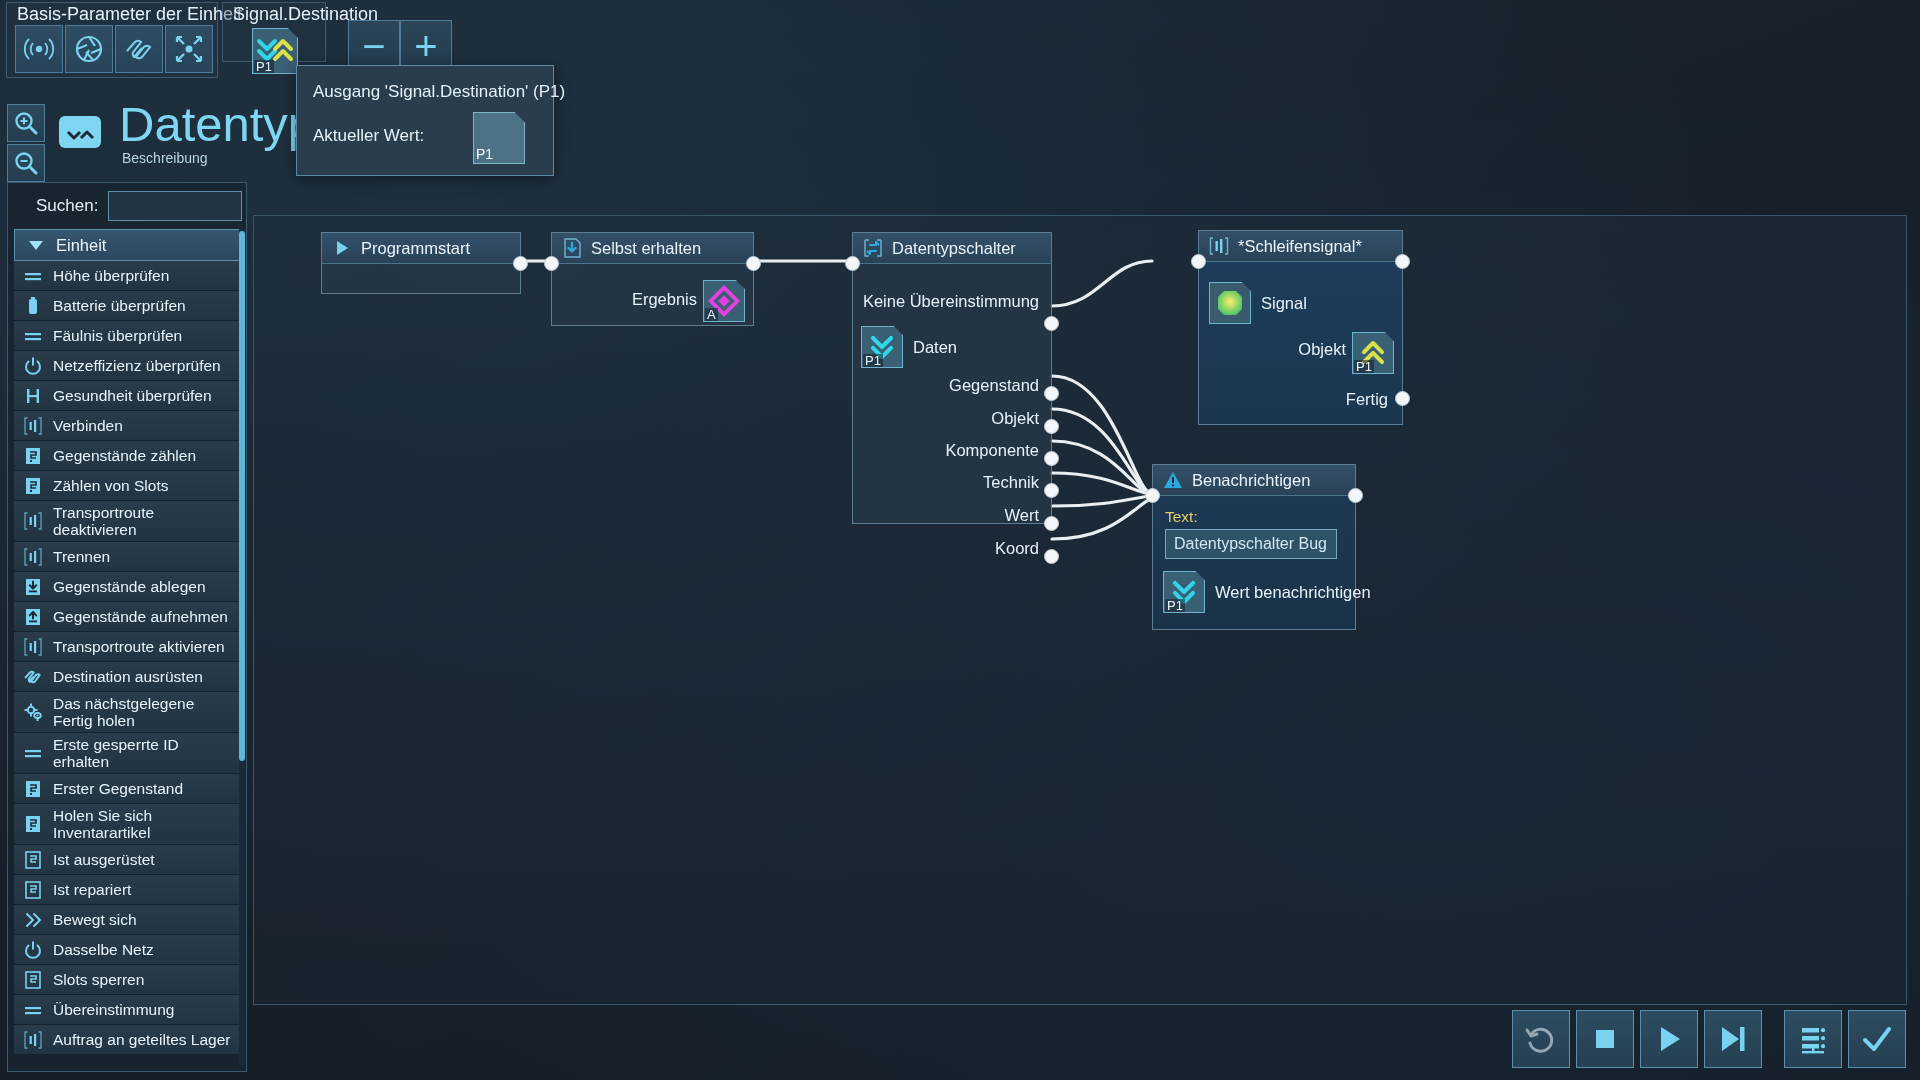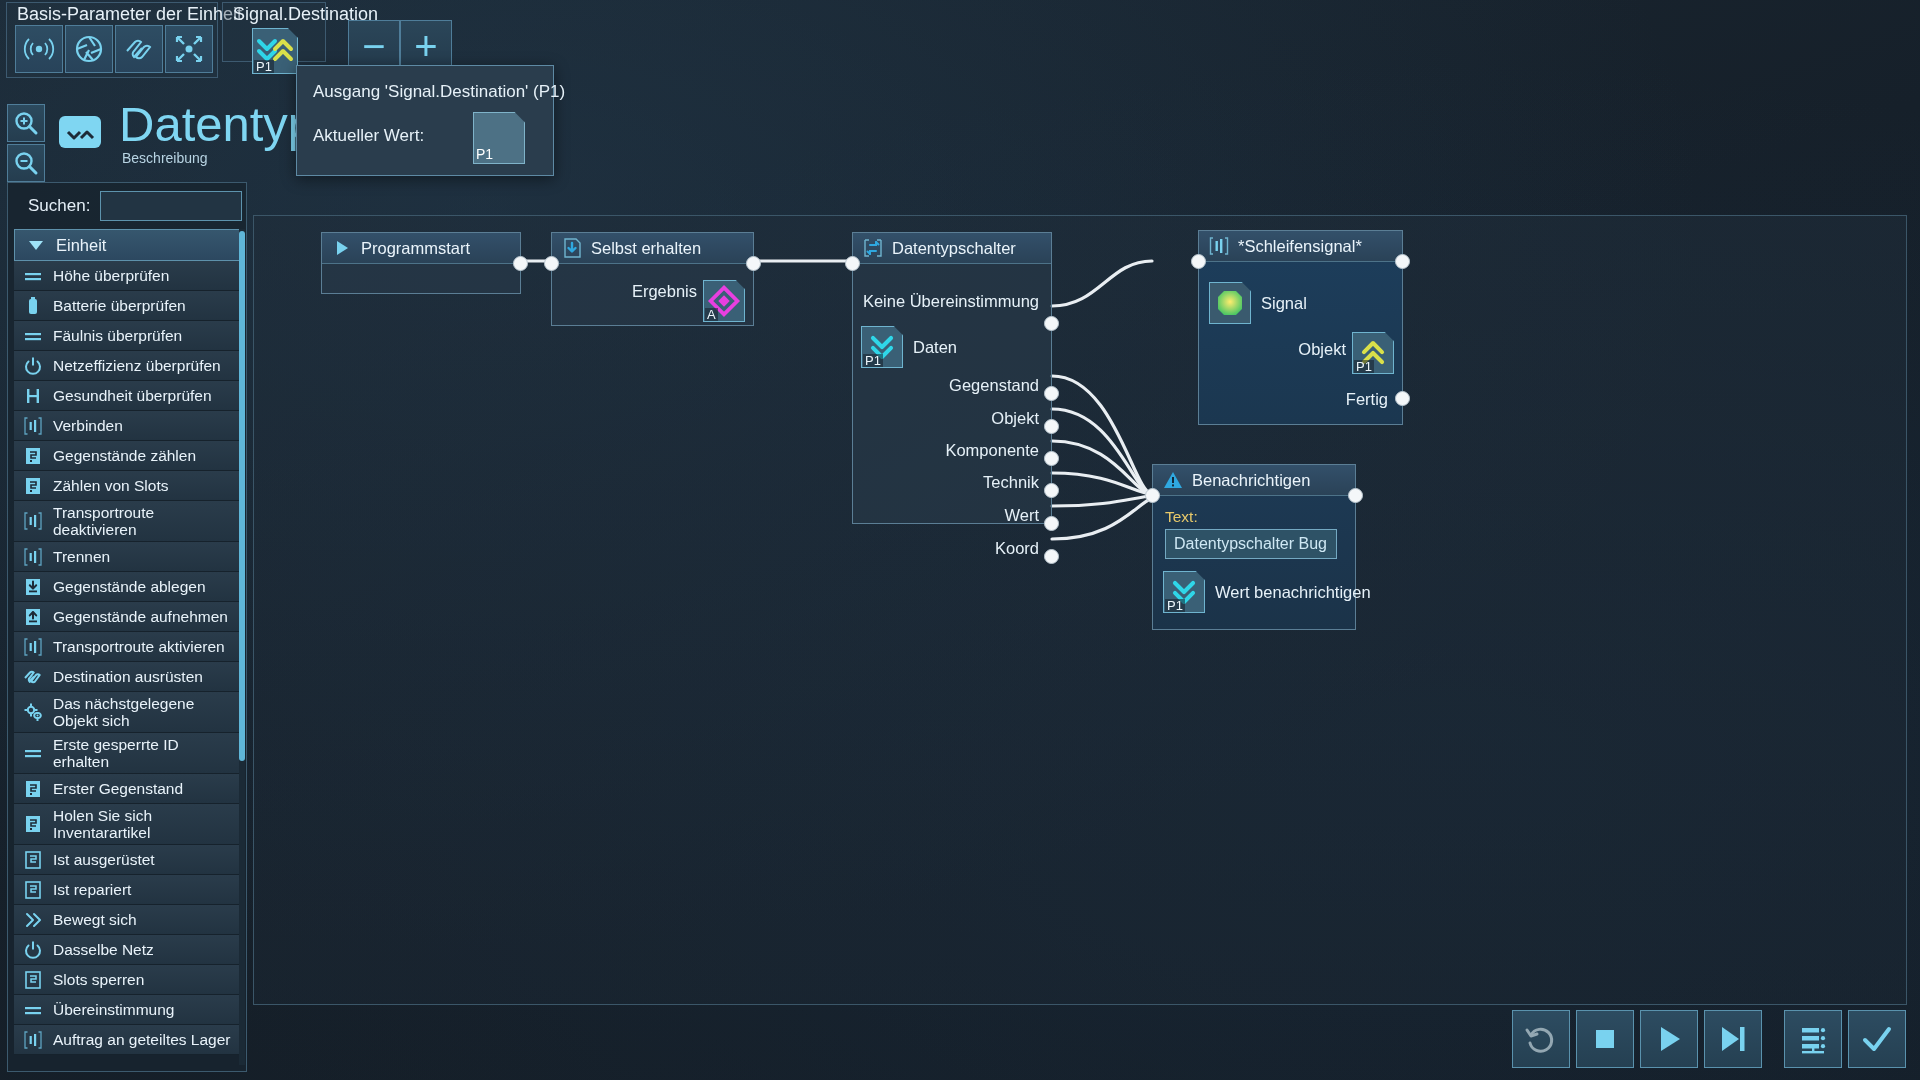--- a/index.html
+++ b/index.html
@@ -94,21 +94,21 @@
     clip-path: polygon(0 0, 80% 0, 100% 20%, 100% 100%, 0 100%);
   }
   .tt-chip .plbl { position:absolute; left:2px; bottom:1px; font-size:14px; color:#fff; }
 
   
   .leftpanel {
     position:absolute; left:7px; top:182px; width:240px; height:890px;
     background:rgba(24,36,47,.85); border:1px solid #3c5a6e;
   }
   .searchrow { position:absolute; left:6px; top:6px; width:228px; height:34px; display:flex; align-items:center; }
-  .searchlbl { font-size:17px; color:#e3eef6; margin-left:14px; }
+  .searchlbl { font-size:17px; color:#e3eef6; margin-left:22px; }
   .searchbox {
     margin-left:10px; width:150px; height:30px;
     background:#223443; border:1px solid #5d93ad;
   }
   .searchbox input {
     width:100%; height:100%; background:transparent; border:0; outline:0;
     color:#e3eef6; font-size:15px; padding:0 6px; font-family:"Liberation Sans", sans-serif;
   }
   .listwrap {
     position:absolute; left:6px; top:46px; width:228px; height:838px;
@@ -430,21 +430,21 @@
         </div>
         <div class="litem">
           <span class="ico">
             <svg viewBox="0 0 20 20">
               <circle cx="8" cy="8" r="3.2" stroke="#79d2ef" fill="none" stroke-width="2"></circle>
               <path d="M8 1.5 L8 4 M8 12 L8 14.5 M1.5 8 L4 8 M12 8 L14.5 8" stroke="#79d2ef" fill="none" stroke-width="2"></path>
               <path d="M14.5 11 a2.6 2.6 0 1 1 0 5 a2.6 2.6 0 1 1 0-5 Z M14.5 16 L14.5 19" stroke="#79d2ef" fill="none" stroke-width="2"></path>
               <circle cx="14.5" cy="13.4" r="1" fill="#79d2ef"></circle>
             </svg>
           </span>
-          <span class="lbl">Das nächstgelegene Objekt sich</span>
+          <span class="lbl">Das nächstgelegene Fertig holen</span>
         </div>
         <div class="litem">
           <span class="ico">
             <svg viewBox="0 0 20 20">
               <rect x="2" y="7" width="16" height="2.2" fill="#79d2ef"></rect>
               <rect x="2" y="12" width="16" height="2.2" fill="#79d2ef"></rect>
             </svg>
           </span>
           <span class="lbl">Erste gesperrte ID erhalten</span>
         </div>
@@ -569,21 +569,21 @@
       <div class="node-head">
         <span class="nico">
           <svg viewBox="0 0 20 20">
             <path d="M3 1 L14 1 L18 5 L18 19 L3 19 Z" fill="none" stroke="#6fb4cf" stroke-width="1.4"></path>
             <path d="M10 5 L10 13 M6.5 10 L10 13.5 L13.5 10" stroke="#2fa8e0" stroke-width="2.4" fill="none" stroke-linecap="round" stroke-linejoin="round"></path>
           </svg>
         </span>
         <span>Selbst erhalten</span>
       </div>
       <div class="node-body" style="height:62px;">
-        <div class="row-right" style="top:18px; right:56px;margin-left:25px;">Ergebnis</div>
+        <div class="row-right" style="top:26px; right:56px;margin-left:25px;">Ergebnis</div>
         <div class="chip" style="position:absolute; right:8px; top:16px;">
           <svg viewBox="0 0 42 42" style="width:40px;height:40px;">
             <path d="M21 7 L35 21 L21 35 L7 21 Z" fill="none" stroke="#e83fe0" stroke-width="4"></path>
             <path d="M21 15 L27 21 L21 27 L15 21 Z" fill="#e83fe0"></path>
           </svg>
           <span class="plbl">A</span>
         </div>
       </div>
       <div class="pin" style="left:-8px; top:23px;"></div>
       <div class="pin" style="right:-8px; top:23px;"></div>

